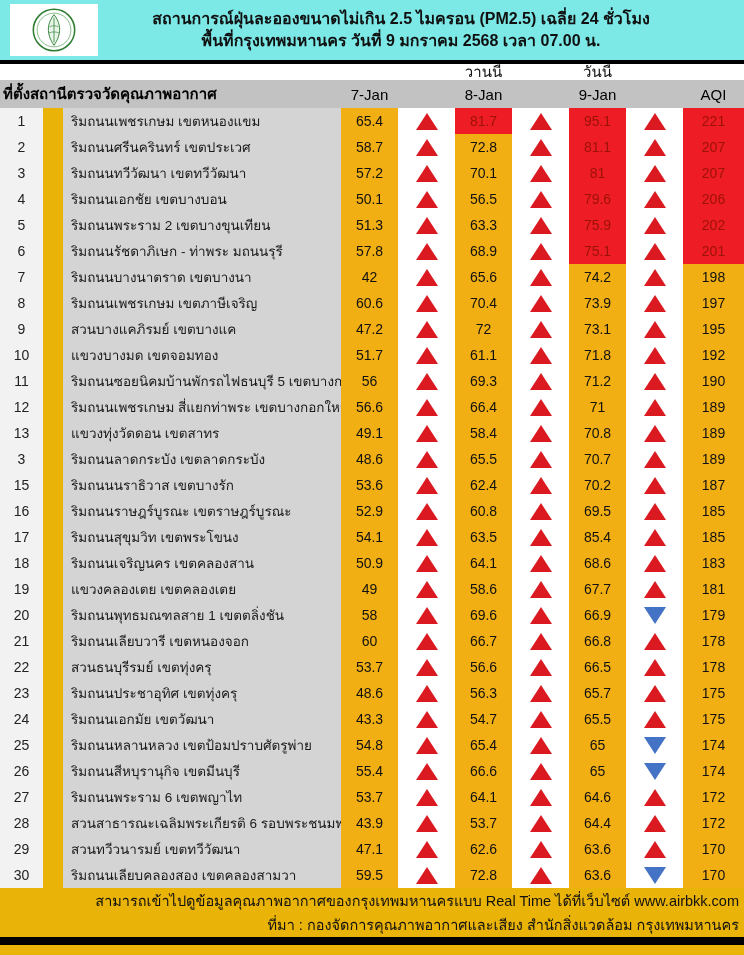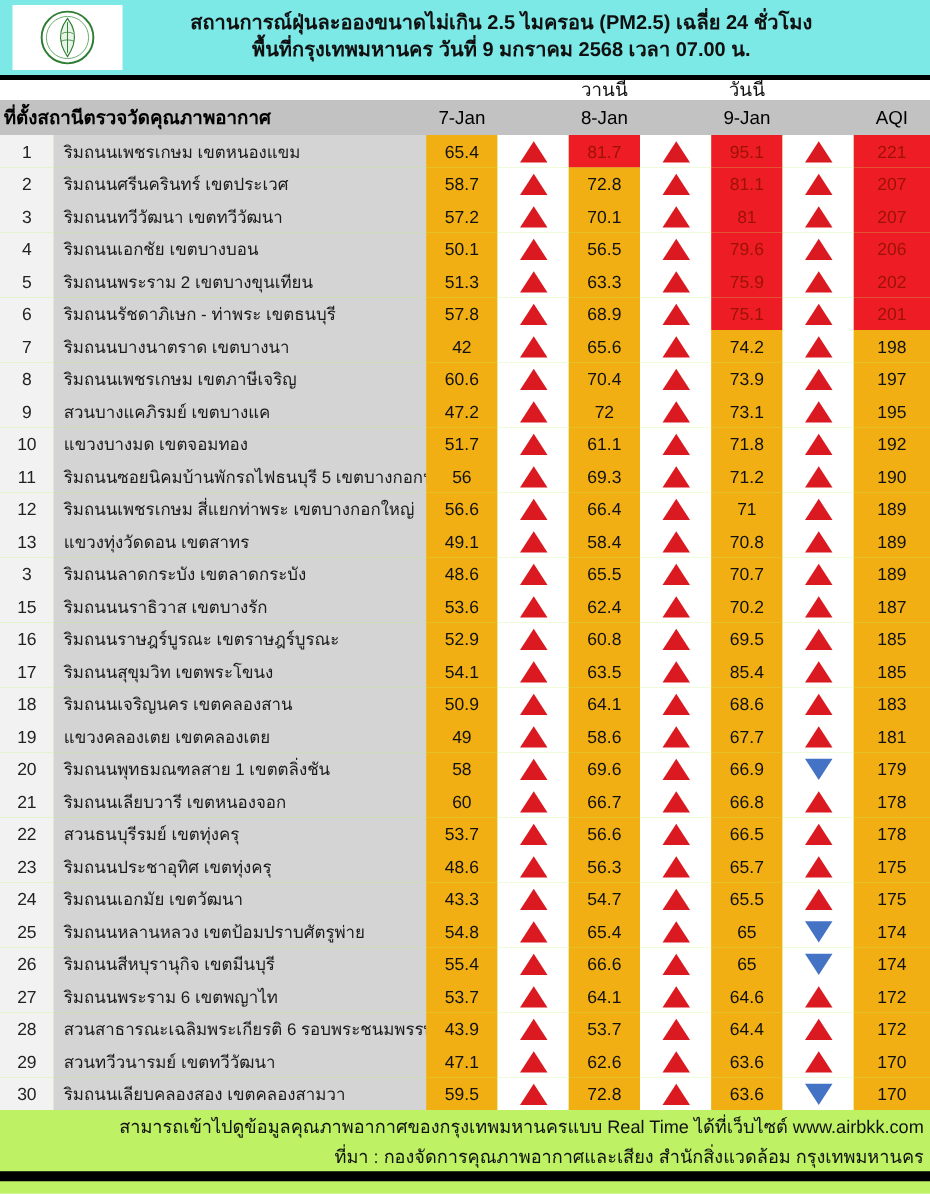--- a/index.html
+++ b/index.html
@@ -1,17 +1,17 @@
 <!DOCTYPE html>
 <html><head>
 <meta charset="utf-8">
 <style>
   html,body{margin:0;padding:0;background:#ffffff;}
   body{width:744px;height:955px;font-family:"Liberation Sans",sans-serif;overflow:hidden;}
-  .page{width:744px;height:955px;display:flex;flex-direction:column;background:#bef264;}
+  .page{width:744px;height:955px;display:flex;flex-direction:column;background:#eab308;}
 
   
   .top-banner{height:60px;background:#7ce9e7;border-bottom:4px solid #000;display:flex;align-items:center;}
   .logo-box{width:88px;height:52px;background:#fff;margin-left:10px;display:flex;align-items:center;justify-content:center;flex:0 0 auto;}
   .titles{flex:1;text-align:center;color:#101010;font-weight:bold;padding-right:40px;}
   .title1{font-size:16px;line-height:20px;}
   .title2{font-size:16px;line-height:20px;margin-top:2px;}
 
   
   .grid{display:grid;grid-template-columns:43px 298px 57px 57px 57px 57px 57px 57px 1fr;}
@@ -20,21 +20,21 @@
   .subheader{height:16px;background:#fff;}
   .day-label{font-size:15px;color:#111;}
 
   .col-header{height:28px;background:#c2c2c2;color:#000;}
   .station-h{grid-column:1 / 3;justify-content:flex-start;padding-left:3px;font-size:15px;font-weight:bold;white-space:nowrap;}
   .date-h{font-size:15px;}
 
   
   .row{height:26px;}
   .row .num{background:#f2f2f2;font-size:14px;color:#222;}
-  .row .station{background:#d4d4d4;justify-content:flex-start;padding-left:8px;font-size:13.5px;color:#1a1a1a;white-space:nowrap;}
+  .row .station{background:#d4d4d4;justify-content:flex-start;padding-left:8px;font-size:13.5px;color:#1a1a1a;white-space:nowrap;margin-left:20px;}
   .row .val{font-size:14px;color:#111;}
   .row .val.orange{background:#f2af13;}
   .row .val.red{background:#ee1c24;color:#9c1208;}
   .row .tri-cell{background:#fff;}
 
   .tri{display:inline-block;width:0;height:0;}
   .tri-up{border-left:11px solid transparent;border-right:11px solid transparent;border-bottom:17px solid #da1a20;}
   .tri-down{border-left:11px solid transparent;border-right:11px solid transparent;border-top:17px solid #4472c4;}
 
   
@@ -175,21 +175,21 @@
         </div>
     <div class="cell val red">75.9</div>
     <div class="cell tri-cell">
           <span class="tri tri-up"></span>
         </div>
     <div class="cell val red">202</div>
   </div>
 
   <div class="row grid">
     <div class="cell num">6</div>
-    <div class="cell station">ริมถนนรัชดาภิเษก - ท่าพระ เขตธนบุรี</div>
+    <div class="cell station">ริมถนนรัชดาภิเษก - ท่าพระ มถนนรุรี</div>
     <div class="cell val orange">57.8</div>
     <div class="cell tri-cell">
           <span class="tri tri-up"></span>
         </div>
     <div class="cell val orange">68.9</div>
     <div class="cell tri-cell">
           <span class="tri tri-up"></span>
         </div>
     <div class="cell val red">75.1</div>
     <div class="cell tri-cell">

